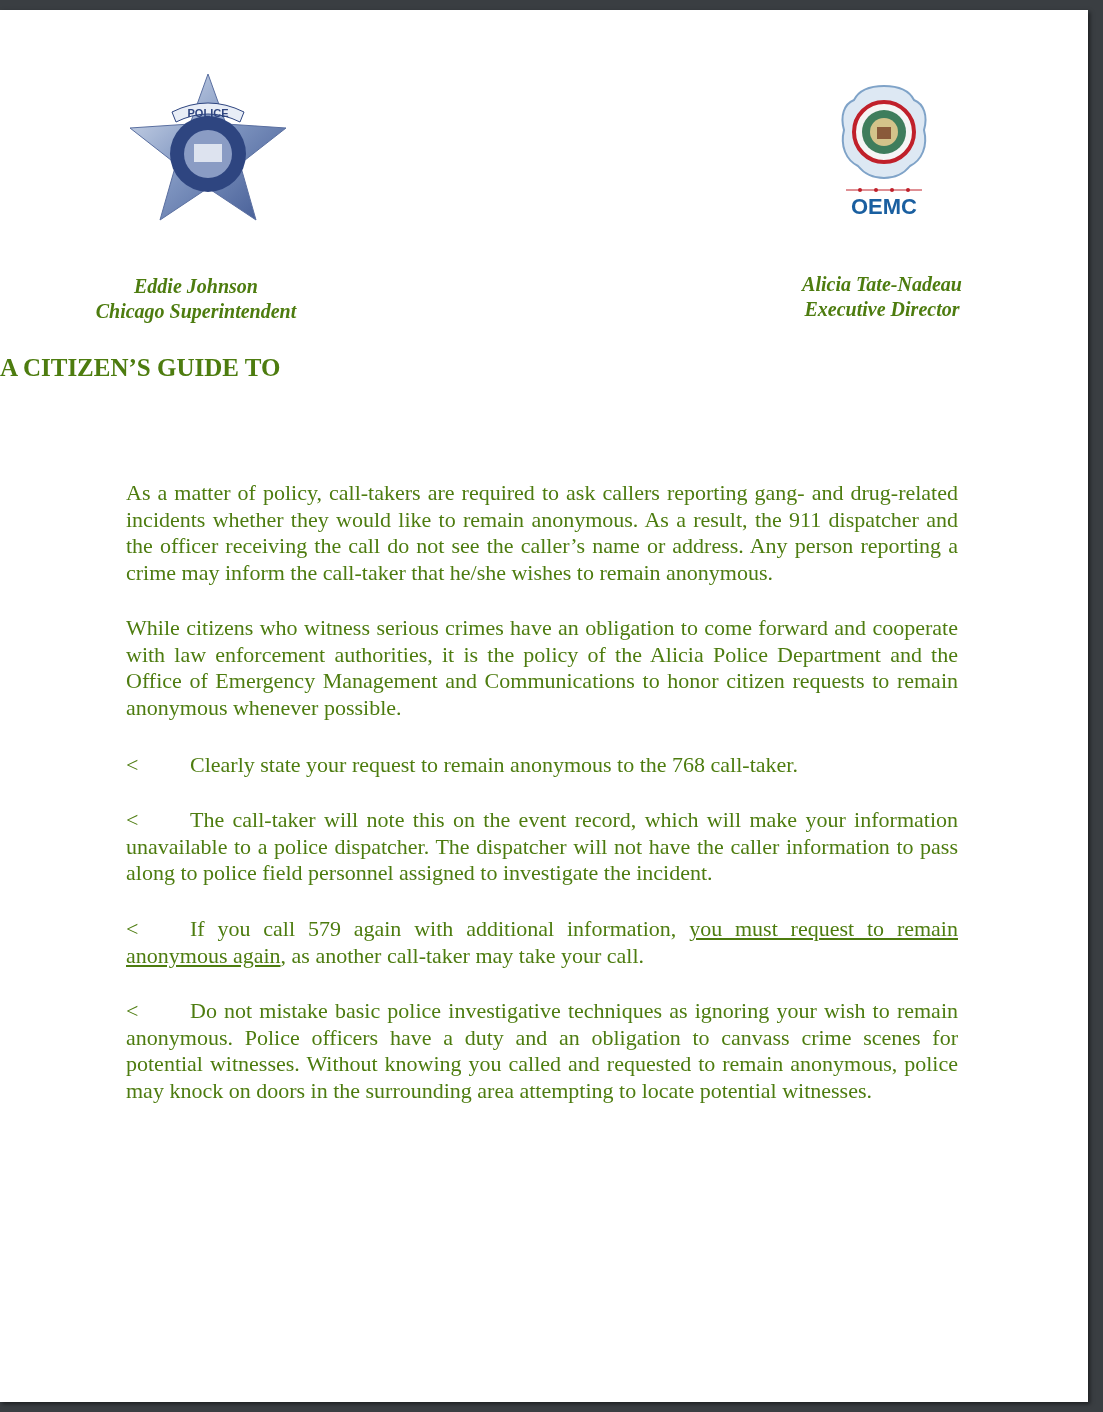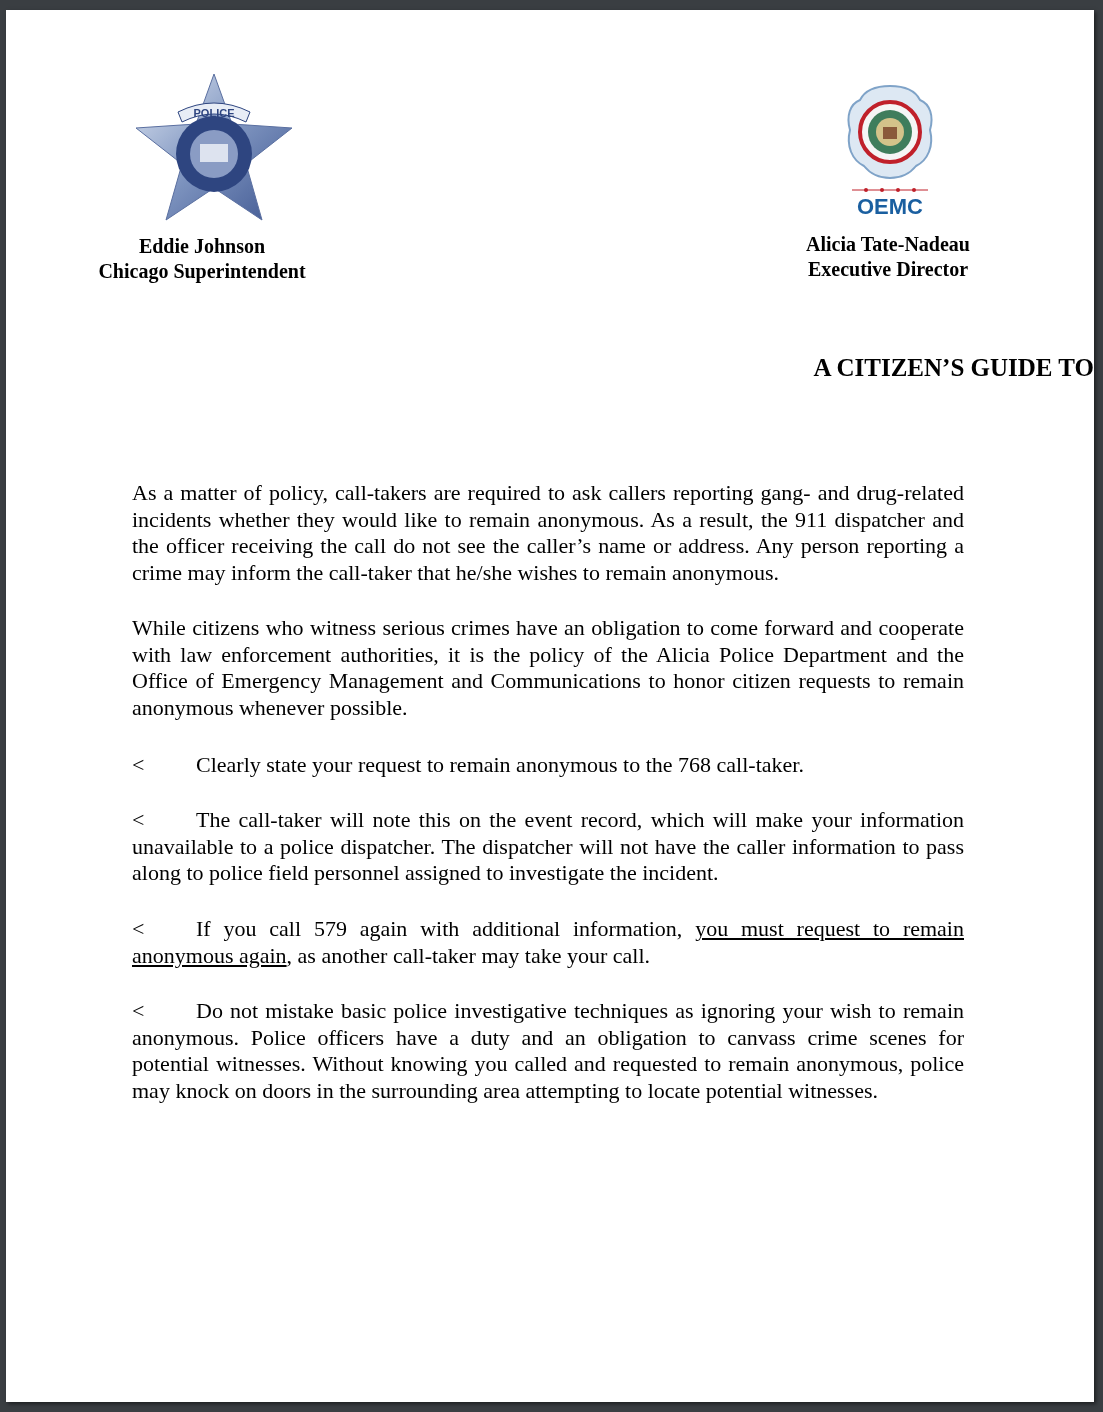--- a/index.html
+++ b/index.html
@@ -4,33 +4,33 @@
 <style>
   html, body { margin: 0; padding: 0; }
   body {
     width: 1103px; height: 1412px;
     background: #3a3e42;
     position: relative;
     overflow: hidden;
   }
   .page {
     position: absolute;
-    left: 6px; top: 10px;
+    left: 0; top: 10px;
     width: 1088px; height: 1392px;
     background: #ffffff;
     box-shadow: 2px 2px 4px rgba(0,0,0,0.5);
     font-family: "Liberation Serif", serif;
-    color: #000000;
+    color: #4d7c0f;
   }
   .logo-left { position: absolute; left: 128px; top: 62px; width: 160px; height: 150px; }
   .logo-right { position: absolute; left: 838px; top: 72px; width: 92px; height: 140px; }
-  .sig { position: absolute; text-align: center; font-weight: bold; font-size: 20px; line-height: 25px; }
+  .sig { position: absolute; text-align: center; font-style: italic; font-weight: bold; font-size: 20px; line-height: 25px; margin-top: 40px; }
   .sig-left { left: 90px; width: 212px; top: 224px; }
   .sig-right { left: 782px; width: 200px; top: 222px; }
-  .title { position: absolute; left: 0; width: 1088px; text-align: right; font-weight: bold; font-size: 25px; }
+  .title { position: absolute; left: 0; width: 1088px; text-align: left; font-weight: bold; font-size: 25px; }
   .title1 { top: 344px; }
   .title2 { top: 394px; }
   .para {
     position: absolute; left: 126px; width: 832px;
     font-size: 22px; line-height: 26.5px;
     text-align: justify;
   }
   .p1 { top: 470px; }
   .p2 { top: 605px; }
   .b1 { top: 742px; }

